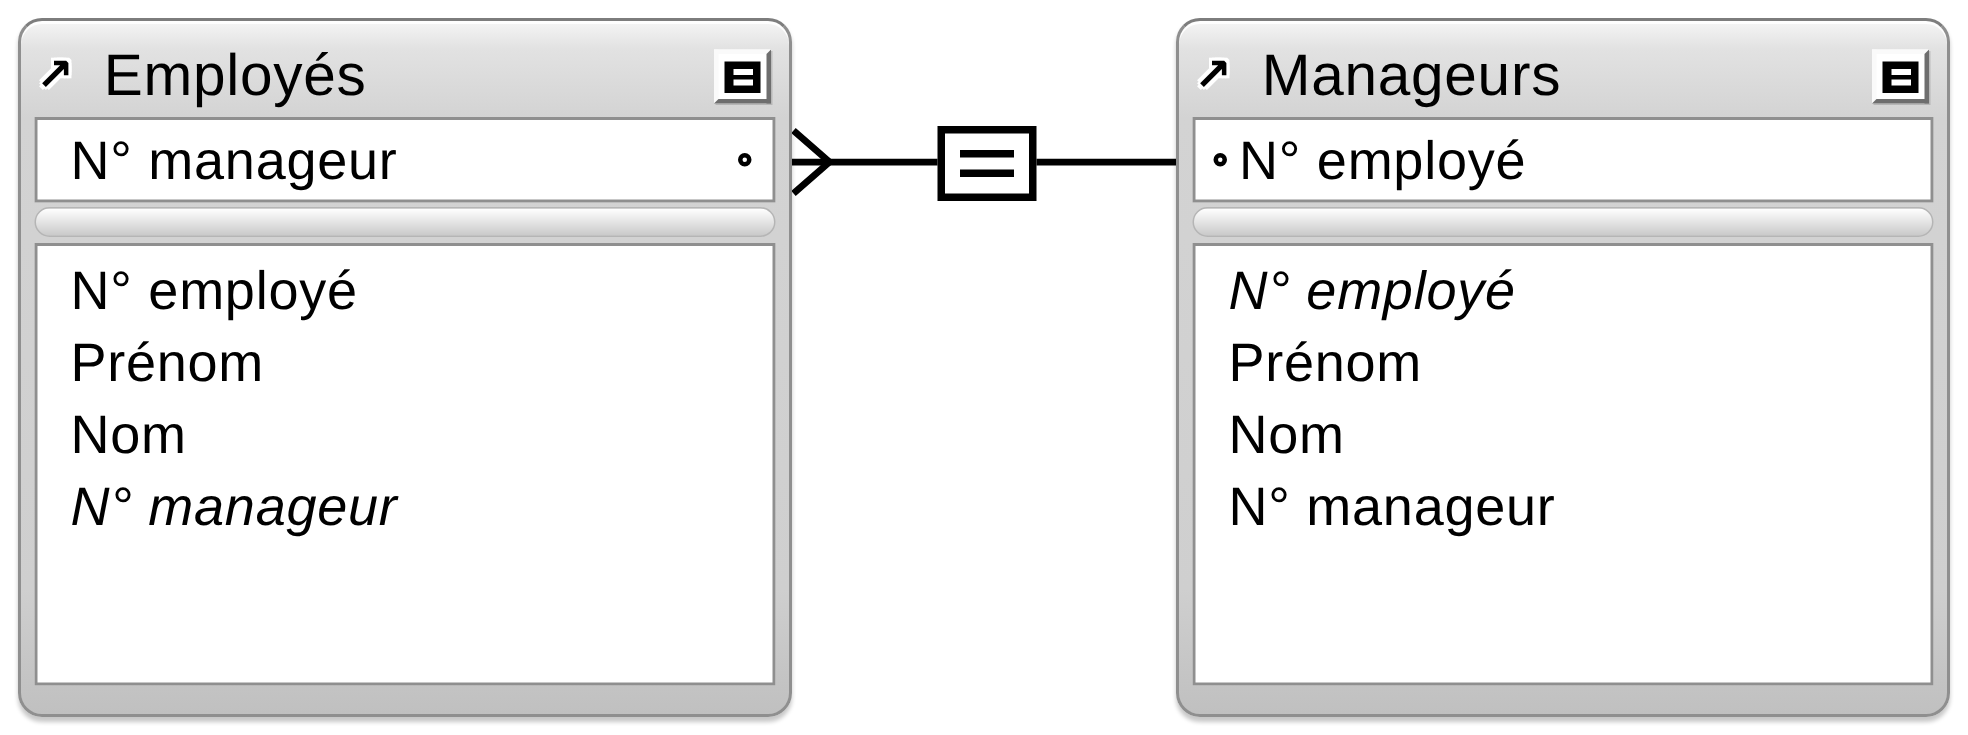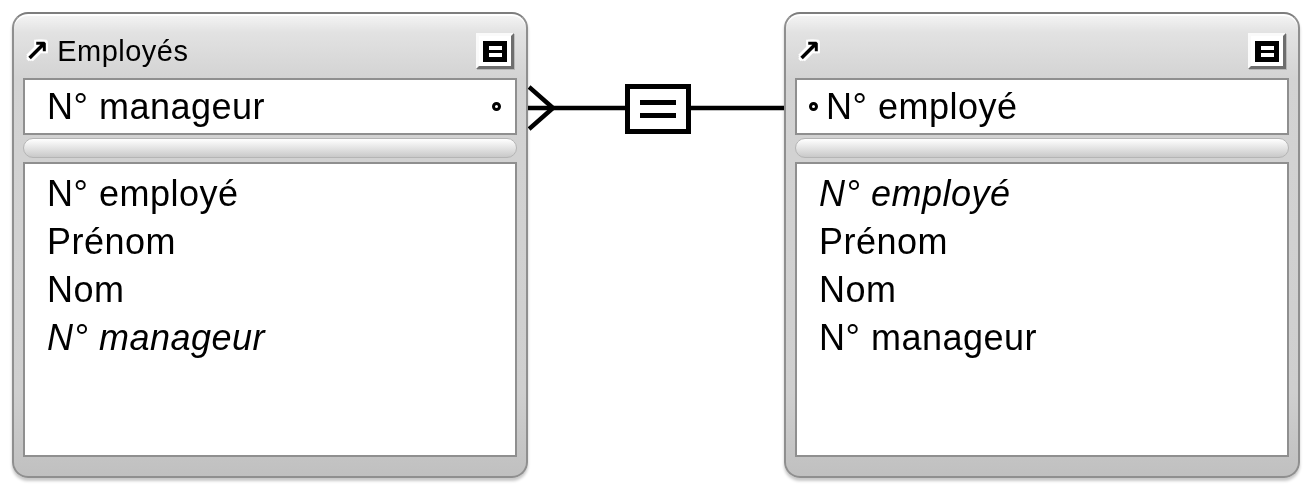--- a/index.html
+++ b/index.html
@@ -22,21 +22,21 @@
     flex:0 0 64px;display:flex;align-items:center;
     padding:10px 12px 0 10px;
   }
   .ne-arrow{
     font-family:"DejaVu Sans",sans-serif;font-size:30px;font-weight:bold;line-height:1;
     color:#000;
     text-shadow:-2px 0 0 #fff,2px 0 0 #fff,0 -2px 0 #fff,0 2px 0 #fff,
                 -2px -2px 0 #fff,2px 2px 0 #fff,-2px 2px 0 #fff,2px -2px 0 #fff;
   }
   .tbl-title{
-    font-size:29px;letter-spacing:.5px;margin-left:8px;white-space:nowrap;
+    font-size:39px;letter-spacing:.5px;margin-left:20px;white-space:nowrap;
   }
   .collapse-btn{
     margin-left:auto;width:38px;height:36px;background:#fff;
     border:3px solid;border-color:#fafafa #6e6e6e #6e6e6e #fafafa;
     display:flex;align-items:center;justify-content:center;
     box-shadow:1px 1px 0 rgba(0,0,0,.15);
   }
   .eqbox{
     width:24px;height:21px;background:#000;
     display:flex;flex-direction:column;align-items:center;justify-content:center;gap:3px;
@@ -100,20 +100,21 @@
       <div class="fld">N° employé</div>
       <div class="fld">Prénom</div>
       <div class="fld">Nom</div>
       <div class="fld it">N° manageur</div>
     </div>
   </div>
 
   <div class="tbl tbl-right">
     <div class="hdr">
       <span class="ne-arrow">↗</span>
+      <span class="tbl-title">Manageurs</span>
       <span class="collapse-btn">
         <span class="eqbox">
             <i></i>
             <i></i>
           </span>
       </span>
     </div>
     <div class="key-row ring-left">
       <span class="ring at-left"></span>
       <span>N° employé</span>

